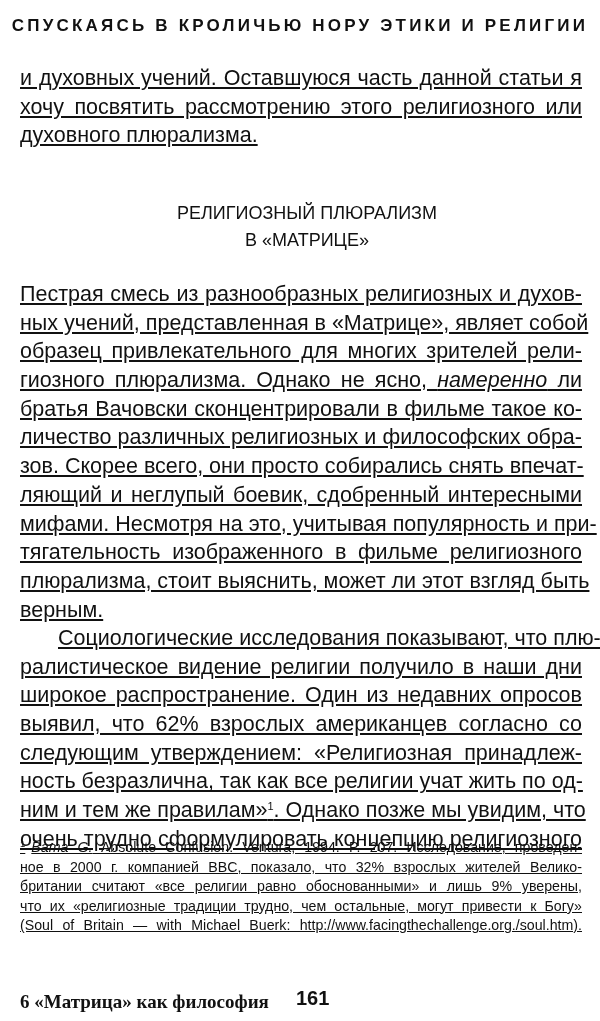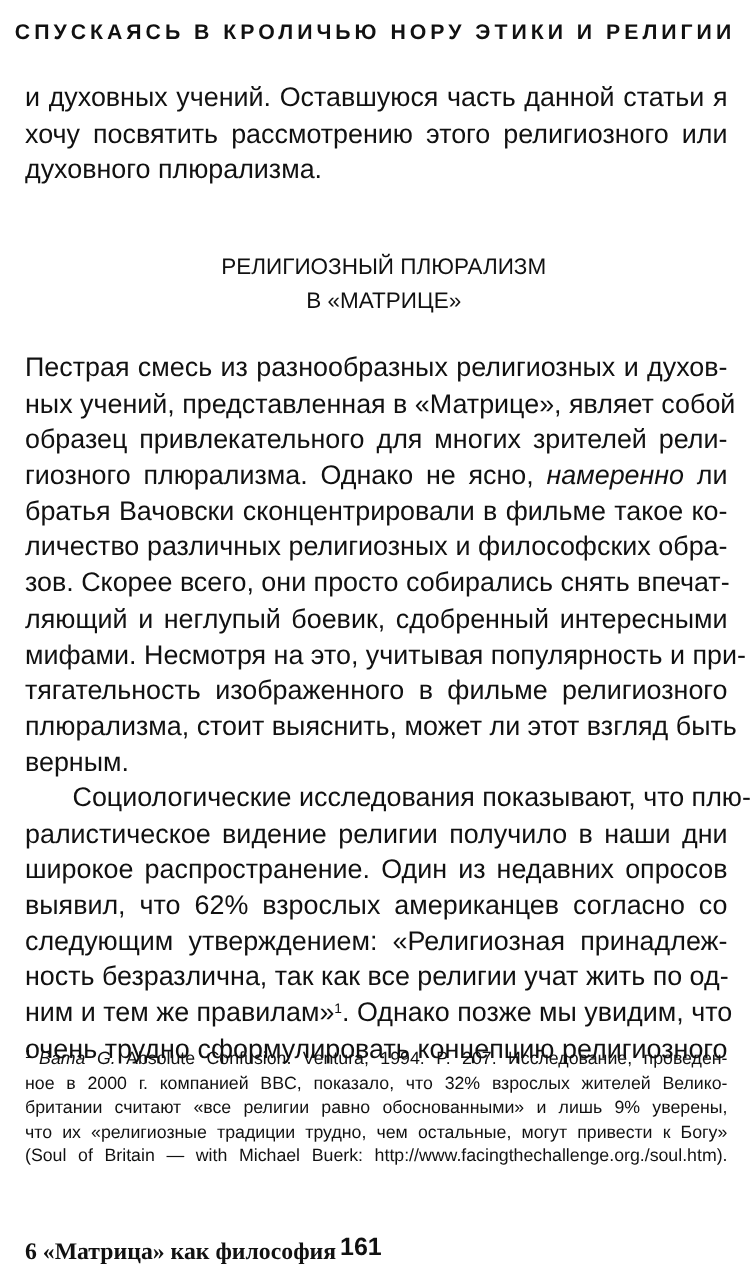--- a/index.html
+++ b/index.html
@@ -1,31 +1,31 @@
 <!DOCTYPE html>
 <html><head>
 <meta charset="utf-8">
 <style>
   html, body { margin: 0; padding: 0; background: #ffffff; }
   body { width: 600px; height: 1021px; position: relative; overflow: hidden; color: #111111; font-family: "Liberation Sans", sans-serif; }
   .running-head { position: absolute; top: 16px; left: 0; width: 600px; text-align: center; font-family: "Liberation Sans", sans-serif; font-weight: bold; font-size: 17px; letter-spacing: 3.2px; color: #111; }
   .text-block { position: absolute; left: 20px; width: 562px; font-size: 21.5px; line-height: 28.7px; color: #111; }
-  .line { display: block; white-space: nowrap; text-align: justify; text-align-last: justify; height: 28.7px; }
+  .line { display: block; white-space: nowrap; text-align: justify; text-align-last: justify; height: 28.7px; text-decoration: underline; }
   .line.last { text-align-last: left; }
   .line.indent { text-indent: 38px; }
   .section-title { position: absolute; left: 0; width: 600px; text-align: center; font-size: 18px; line-height: 27px; top: 200px; margin-left: 7px; }
   .section-title span { display: block; }
   .footnote-block { position: absolute; left: 20px; width: 562px; top: 838px; font-size: 14.2px; line-height: 19.6px; color: #111; }
   .footnote-block .line { height: 19.6px; }
   sup { font-size: 11px; line-height: 0; vertical-align: 7px; }
   .fn-sup { font-size: 9.5px; vertical-align: 5px; margin-right: 6px; }
   em { font-style: italic; }
   .page-footer { position: absolute; top: 987px; left: 20px; width: 560px; height: 28px; }
   .footer-left { position: absolute; left: 0; top: 4px; font-family: "Liberation Serif", serif; font-weight: bold; font-size: 19px; }
-  .page-number { position: absolute; left: 252px; top: 0; font-family: "Liberation Sans", sans-serif; font-weight: bold; font-size: 20px; }
+  .page-number { position: absolute; left: 276px; top: 0; font-family: "Liberation Sans", sans-serif; font-weight: bold; font-size: 20px; }
 </style>
 </head>
 <body>
 
 <div class="running-head">СПУСКАЯСЬ В КРОЛИЧЬЮ НОРУ ЭТИКИ И РЕЛИГИИ</div>
 
 <div class="text-block" style="top:64px;">
   <span class="line">и духовных учений. Оставшуюся часть данной статьи я</span>
   <span class="line">хочу посвятить рассмотрению этого религиозного или</span>
   <span class="line last">духовного плюрализма.</span>

